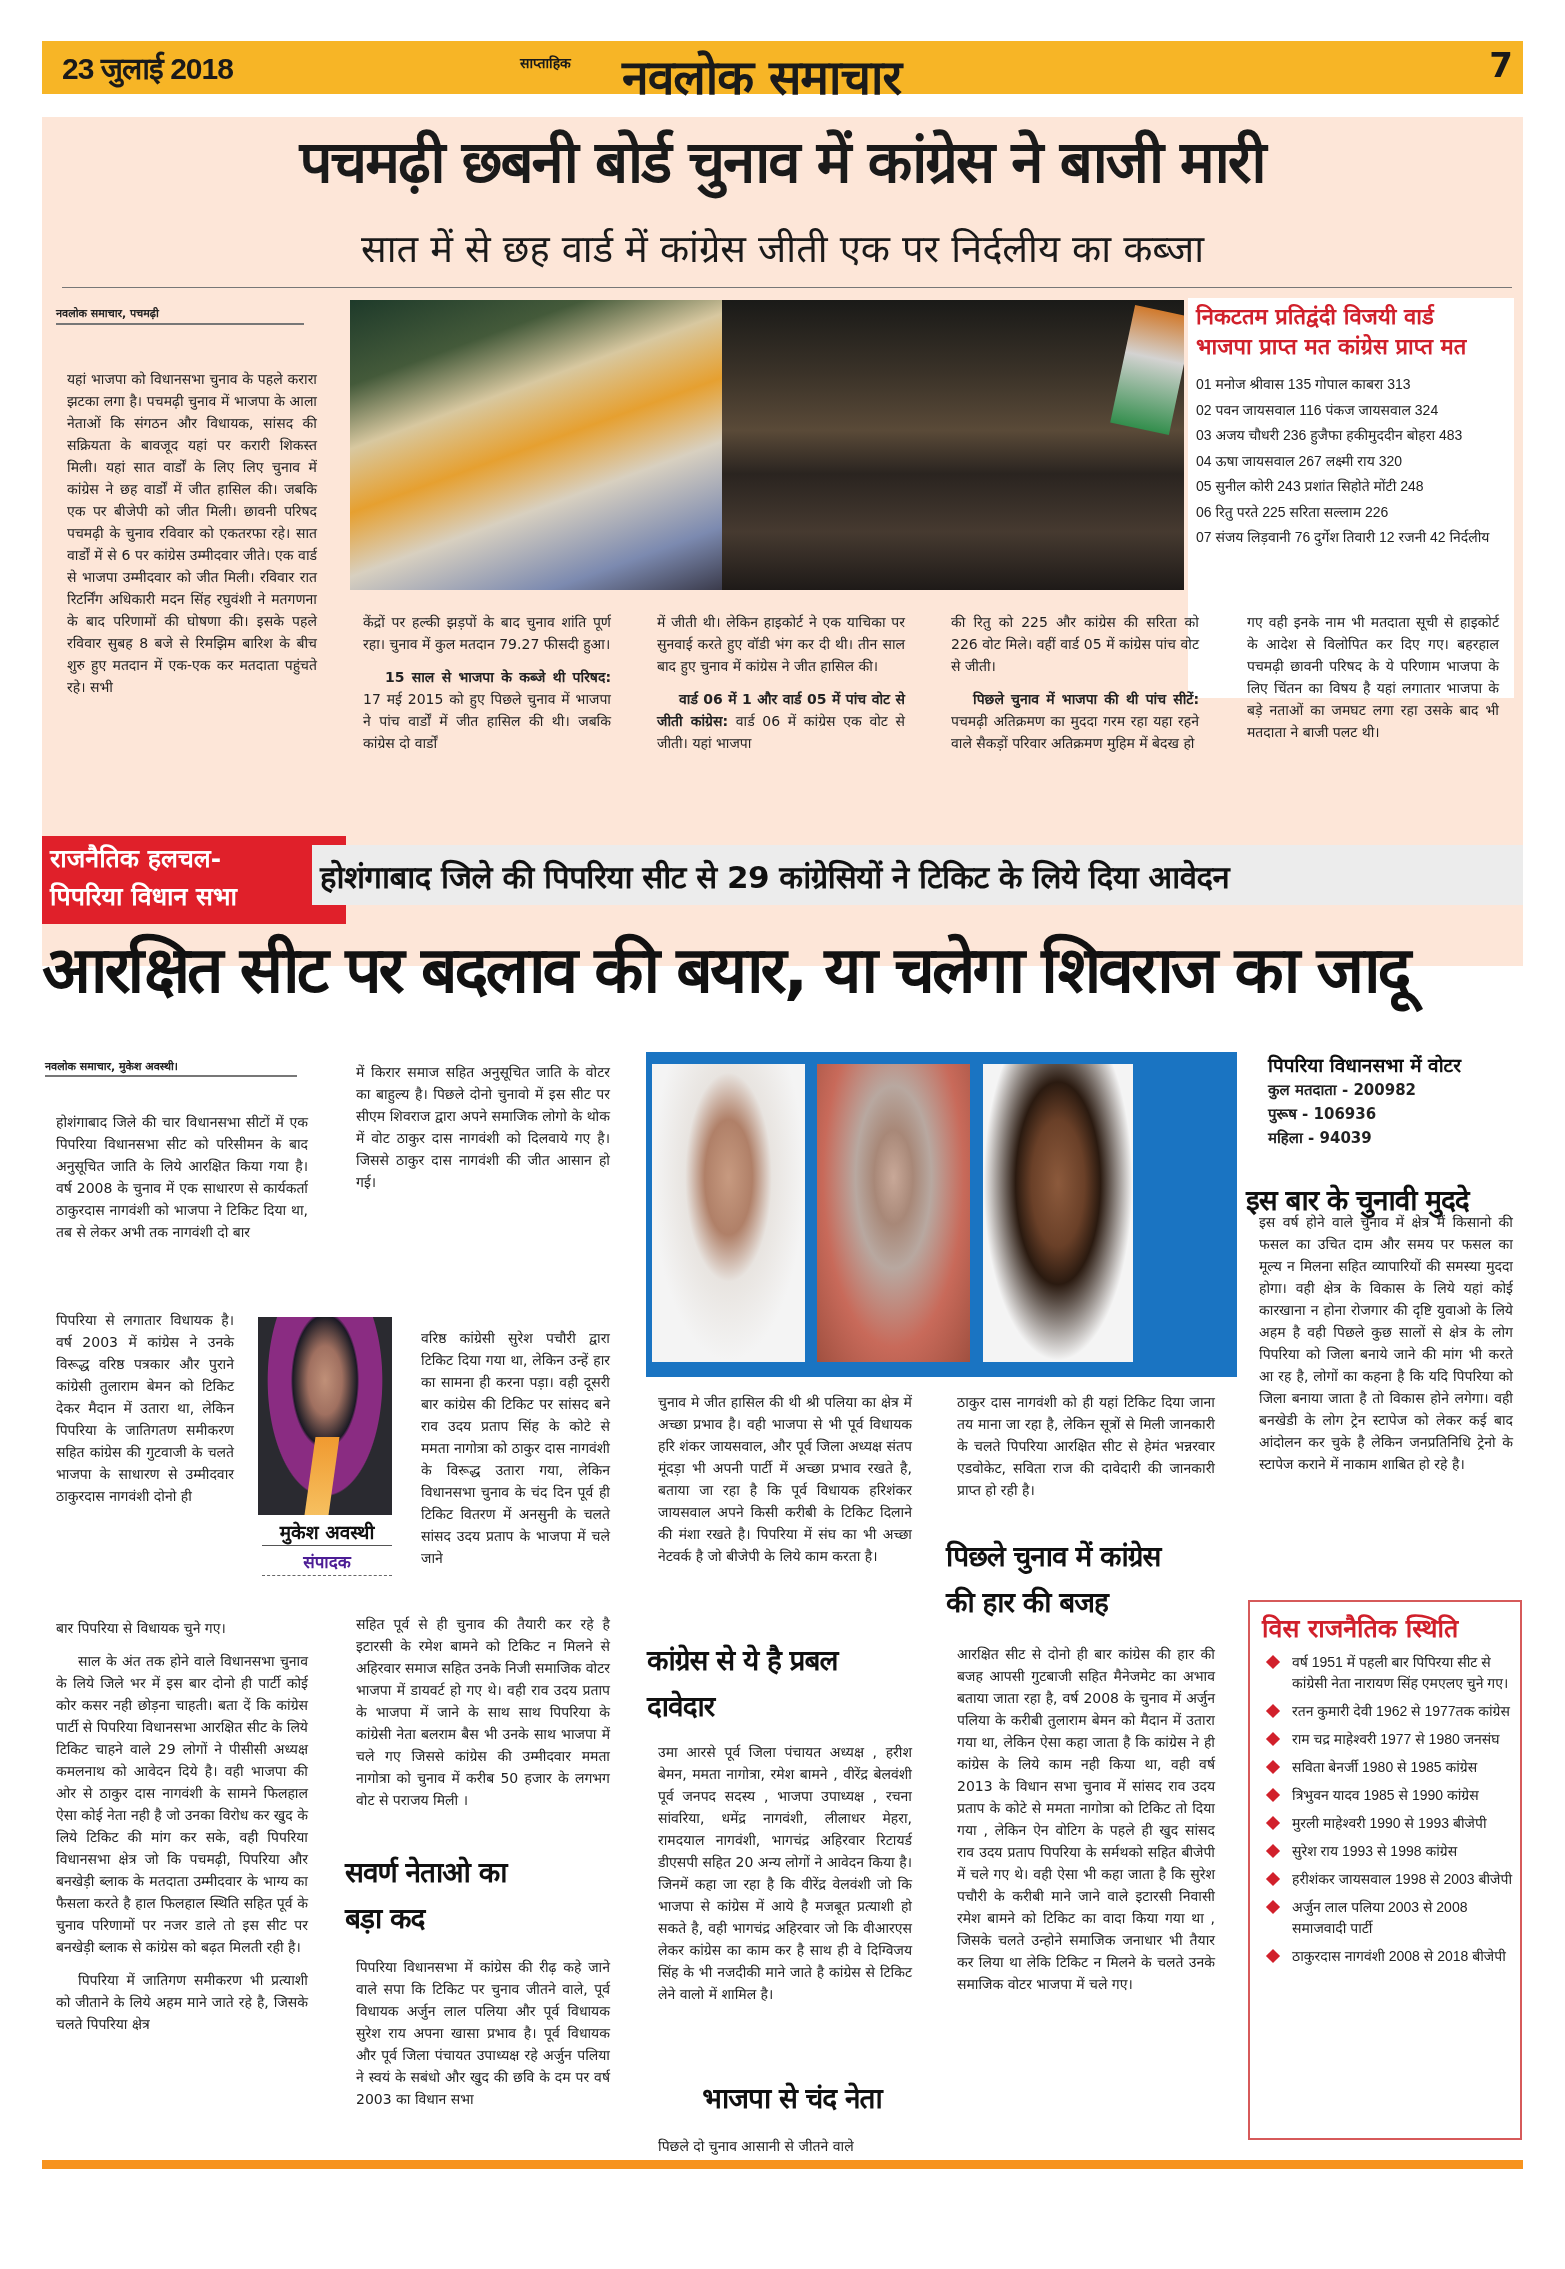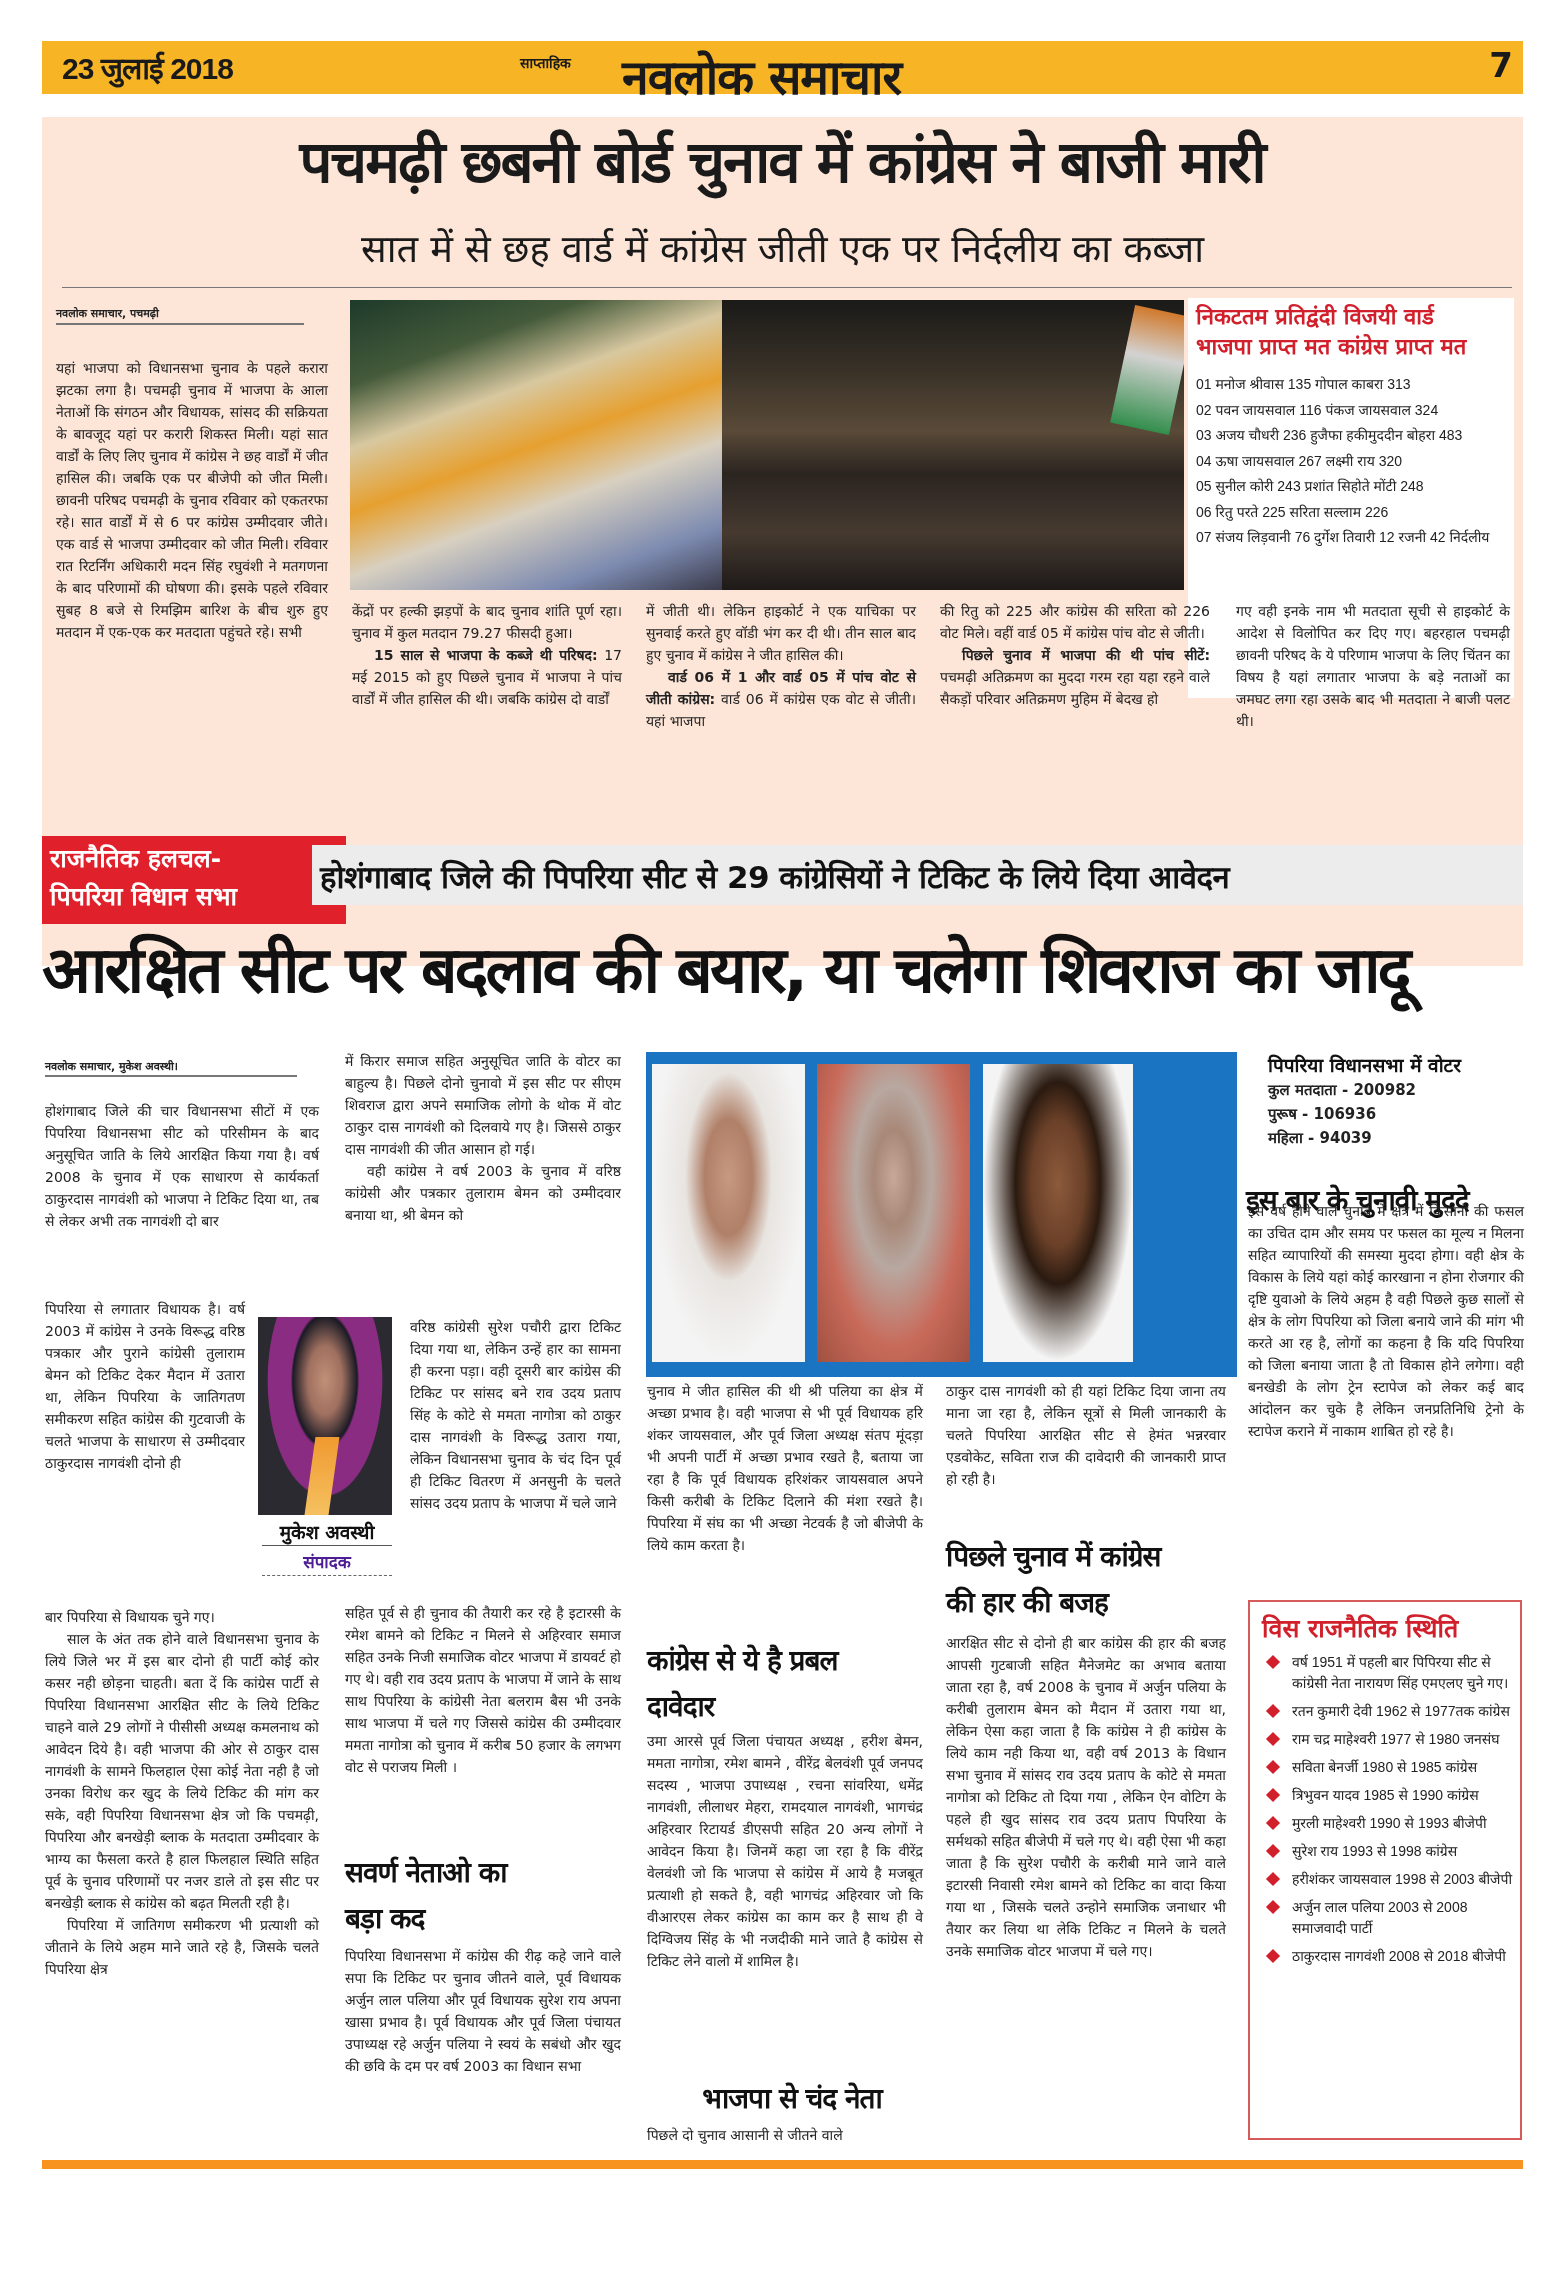--- a/index.html
+++ b/index.html
@@ -18,21 +18,21 @@
   
   .top-panel { left: 42px; top: 117px; width: 1481px; height: 849px; background: #fde6d8; }
   .top-headline { left: 10px; top: 14px; width: 1460px; text-align: center; font-size: 58px; font-weight: bold; letter-spacing: -2px; line-height: 1.1; color: #1a1a1a; }
   .top-sub { left: 0; top: 112px; width: 1481px; text-align: center; font-size: 38px; line-height: 1.1; color: #1a1a1a; }
   .top-rule { left: 20px; top: 170px; width: 1450px; height: 1px; background: #777; }
 
   .dateline { font-size: 11px; font-weight: bold; color: #222; }
   .dateline-rule { height: 2px; background: #777; }
 
   .body-text { font-size: 14px; line-height: 22px; text-align: justify; color: #222; font-family: "DejaVu Sans", sans-serif; }
-  .body-text p { margin: 0; text-indent: 0; }
+  .body-text p { margin: 11px; text-indent: 0; }
   .body-text .indent { text-indent: 22px; }
   .body-text b { font-weight: bold; }
 
   .photo { background: #333; overflow: hidden; }
   .photo-felic { background: linear-gradient(160deg,#1e3a2a 0%,#445a3a 20%,#d8c8a0 35%,#e6a030 50%,#d8d0c0 65%,#7c8ab0 85%,#3a3a4a 100%); }
   .photo-crowd { background: linear-gradient(180deg,#1a1a18 0%,#3a3228 25%,#5a4a38 45%,#2a2420 60%,#463a30 80%,#1e1a18 100%); }
   .photo-flag { position:absolute; left: 400px; top: 10px; width: 60px; height: 120px; background: linear-gradient(180deg,#f08a30 0%,#f0f0f0 40%,#2c9a50 100%); transform: rotate(12deg); opacity: .85; }
 
   
   .ward-box { left: 1146px; top: 181px; width: 326px; height: 400px; background: #ffffff; }
@@ -155,21 +155,20 @@
 </div>
 
 <div class="abs editor-photo">
   <div class="editor-tie"></div>
 </div>
 <div class="abs editor-name">मुकेश अवस्थी</div>
 <div class="abs editor-role">संपादक</div>
 
 <div class="abs body-text" style="left:345px; top:1050px; width:276px;">
   <p>में किरार समाज सहित अनुसूचित जाति के वोटर का बाहुल्य है। पिछले दोनो चुनावो में इस सीट पर सीएम शिवराज द्वारा अपने समाजिक लोगो के थोक में वोट ठाकुर दास नागवंशी को दिलवाये गए है। जिससे ठाकुर दास नागवंशी की जीत आसान हो गई।</p>
-  <p class="indent">वही कांग्रेस ने वर्ष 2003 के चुनाव में वरिष्ठ कांग्रेसी और पत्रकार तुलाराम बेमन को उम्मीदवार बनाया था, श्री बेमन को</p>
 </div>
 <div class="abs body-text" style="left:410px; top:1316px; width:211px;">
   <p>वरिष्ठ कांग्रेसी सुरेश पचौरी द्वारा टिकिट दिया गया था, लेकिन उन्हें हार का सामना ही करना पड़ा। वही दूसरी बार कांग्रेस की टिकिट पर सांसद बने राव उदय प्रताप सिंह के कोटे से ममता नागोत्रा को ठाकुर दास नागवंशी के विरूद्ध उतारा गया, लेकिन विधानसभा चुनाव के चंद दिन पूर्व ही टिकिट वितरण में अनसुनी के चलते सांसद उदय प्रताप के भाजपा में चले जाने</p>
 </div>
 <div class="abs body-text" style="left:345px; top:1602px; width:276px;">
   <p>सहित पूर्व से ही चुनाव की तैयारी कर रहे है इटारसी के रमेश बामने को टिकिट न मिलने से अहिरवार समाज सहित उनके निजी समाजिक वोटर भाजपा में डायवर्ट हो गए थे। वही राव उदय प्रताप के भाजपा में जाने के साथ साथ पिपरिया के कांग्रेसी नेता बलराम बैस भी उनके साथ भाजपा में चले गए जिससे कांग्रेस की उम्मीदवार ममता नागोत्रा को चुनाव में करीब 50 हजार के लगभग वोट से पराजय मिली ।</p>
 </div>
 <div class="abs sub-head" style="left:345px; top:1850px; width:280px;">
   <div>सवर्ण नेताओ का</div>
   <div>बड़ा कद</div>

